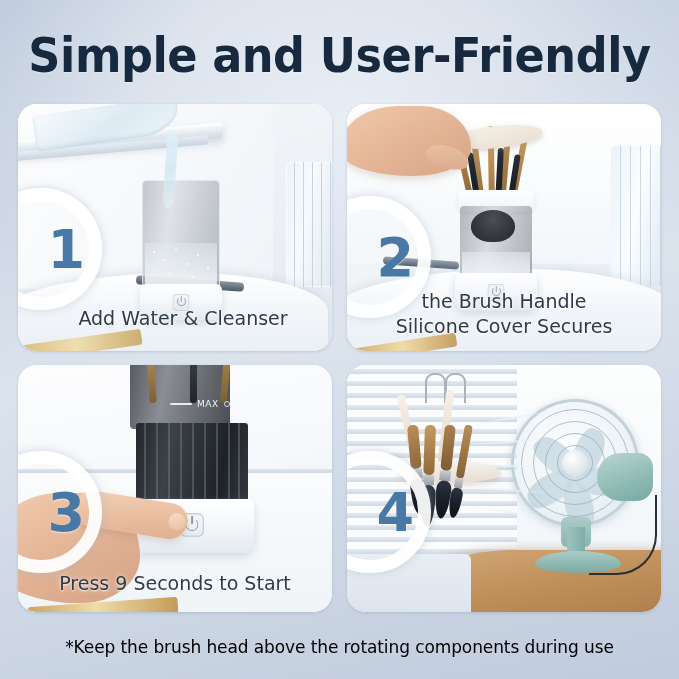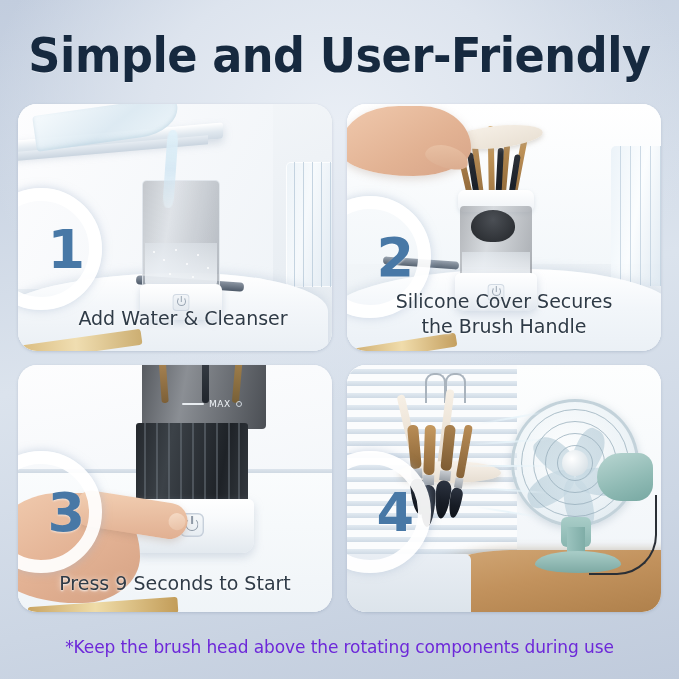--- a/index.html
+++ b/index.html
@@ -54,21 +54,21 @@
     font-family:"DejaVu Sans", sans-serif;
     font-size:19px;color:#2f3b47;line-height:25px;
     text-shadow:0 1px 2px rgba(255,255,255,.85),0 0 6px rgba(255,255,255,.7);
   }
   .cap1{bottom:20px;padding-left:8px;} .cap2{bottom:12px;} .cap3{bottom:16px;} .cap4{bottom:22px;}
 
   
   .footnote{
     position:absolute;left:0;bottom:22px;width:679px;text-align:center;
     font-family:"DejaVu Sans", sans-serif;
-    font-size:17px;color:#6d28d9;letter-spacing:-0.1px;
+    font-size:17px;color:#000000;letter-spacing:-0.1px;
   }
 
   
   .s1-bg{position:absolute;inset:0;background:linear-gradient(160deg,#f7f9fb 0%,#eef2f6 45%,#e4eaf0 100%);}
   .s1-wallpanel{position:absolute;left:0;top:0;width:255px;height:185px;background:linear-gradient(120deg,#fdfdfe,#f0f4f8);}
   .s1-shelf{position:absolute;left:-10px;top:28px;width:215px;height:16px;
     background:linear-gradient(180deg,#ffffff,#dfe7ee 55%,#cfd9e3);border-radius:3px;
     transform:skewY(-5deg);box-shadow:0 4px 8px rgba(150,165,185,.35);}
   .s1-shelf2{position:absolute;left:-10px;top:40px;width:200px;height:9px;background:linear-gradient(180deg,#e6ecf2,#c9d4df);transform:skewY(-5deg);}
   .s1-table{position:absolute;left:-20px;bottom:-14px;width:330px;height:92px;
@@ -148,21 +148,21 @@
   .s2-pwr:before{content:"";position:absolute;left:50%;top:2px;transform:translateX(-50%);width:1.4px;height:6px;background:#9aa6b3;z-index:2;}
 
   
   .s3-bg{position:absolute;inset:0;background:linear-gradient(170deg,#fdfdfe 0%,#f4f7fa 55%,#eaeff4 100%);}
   .s3-counter{position:absolute;left:-10px;top:108px;width:340px;height:160px;
     background:linear-gradient(180deg,#fafcfd,#eef3f7);}
   .s3-edge{position:absolute;left:-10px;top:104px;width:340px;height:7px;background:linear-gradient(180deg,#dce4ec,#c6d1dc);}
   .s3-gold{position:absolute;left:10px;bottom:-6px;width:150px;height:16px;
     background:linear-gradient(95deg,#c9a563,#efdca8 45%,#c29c58);transform:rotate(-4deg);border-radius:3px;}
   .s3-dev{position:absolute;left:112px;top:-12px;width:124px;height:200px;}
-  .s3-tank{position:absolute;left:12px;top:0;width:124px;height:76px;
+  .s3-tank{position:absolute;left:0;top:0;width:100px;height:76px;
     background:linear-gradient(100deg,rgba(62,66,72,.88),rgba(96,101,108,.72) 35%,rgba(56,60,66,.9));border-radius:4px;text-align:center;}
   .s3-tankrods span{position:absolute;top:0;width:7px;height:50px;border-radius:3px;}
   .s3-max{position:absolute;left:40px;top:46px;display:flex;align-items:center;gap:5px;}
   .s3-maxline{width:22px;height:2px;background:#e9edf1;border-radius:1px;}
   .s3-maxtxt{font-size:9px;color:#eef2f6;font-family:"DejaVu Sans", sans-serif;letter-spacing:.5px;}
   .s3-maxdot{width:4px;height:4px;border-radius:50%;border:1px solid #cfd6dd;}
   .s3-body{position:absolute;left:6px;top:70px;width:112px;height:82px;
     background:linear-gradient(100deg,#24282d,#3c4248 30%,#1e2227 75%,#34393f);border-radius:3px;}
   .s3-body i{position:absolute;top:0;bottom:0;width:2px;background:rgba(120,128,138,.45);}
   .s3-base{position:absolute;left:0;top:146px;width:124px;height:54px;
@@ -310,22 +310,22 @@
         </div>
 
         <div class="s2-hand"></div>
         <div class="s2-thumb"></div>
       </div>
 
       <div class="badge b2">
         <span class="num">2</span>
       </div>
       <div class="cap cap2">
+        <div>the Brush Handle</div>
         <div>Silicone Cover Secures</div>
-        <div>the Brush Handle</div>
       </div>
     </div>
 
     <div class="panel p3">
       <div class="scene">
         <div class="s3-bg"></div>
         <div class="s3-edge"></div>
         <div class="s3-counter"></div>
 
         <div class="s3-dev">

